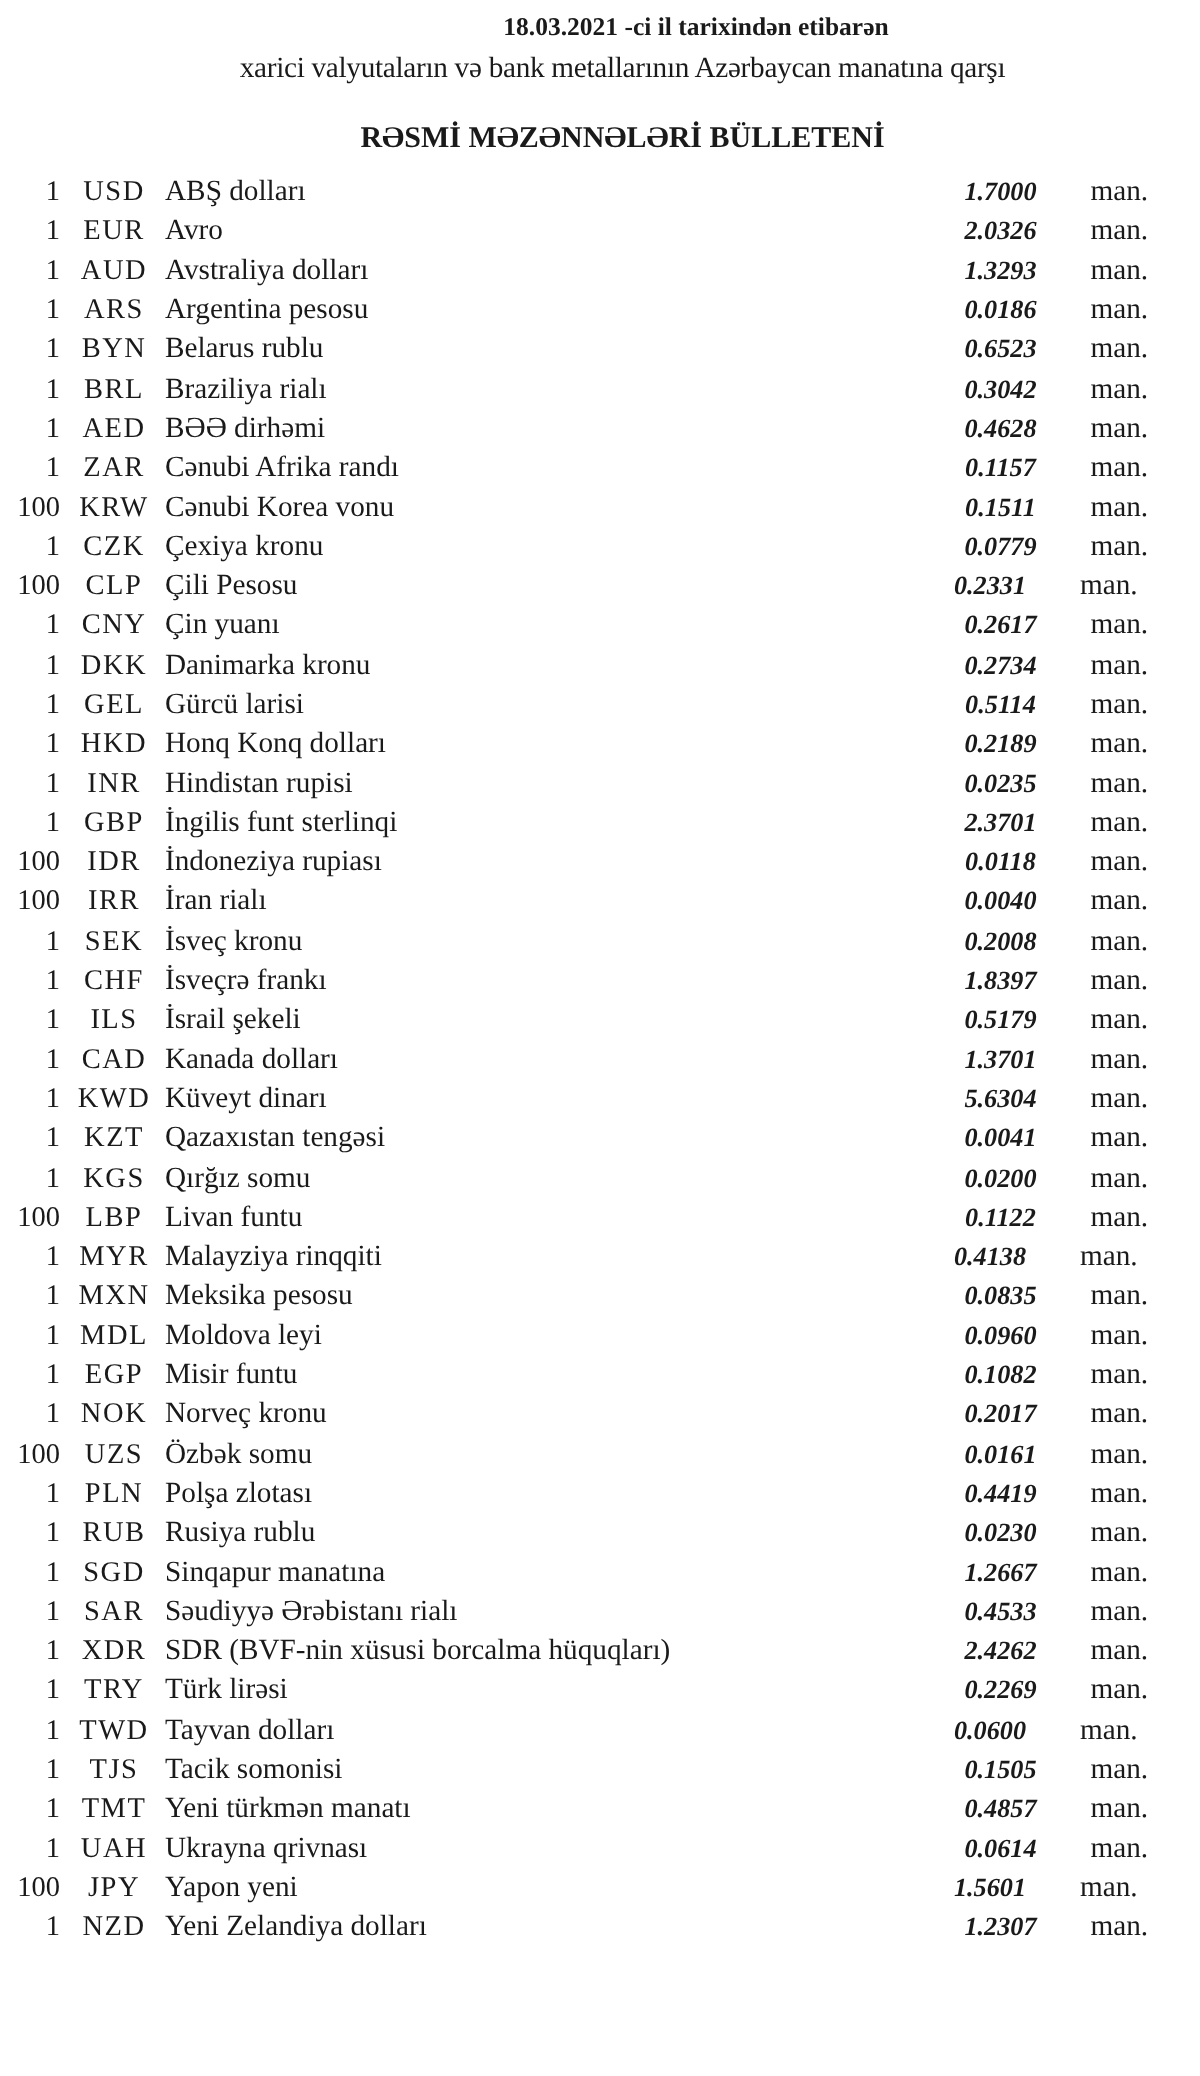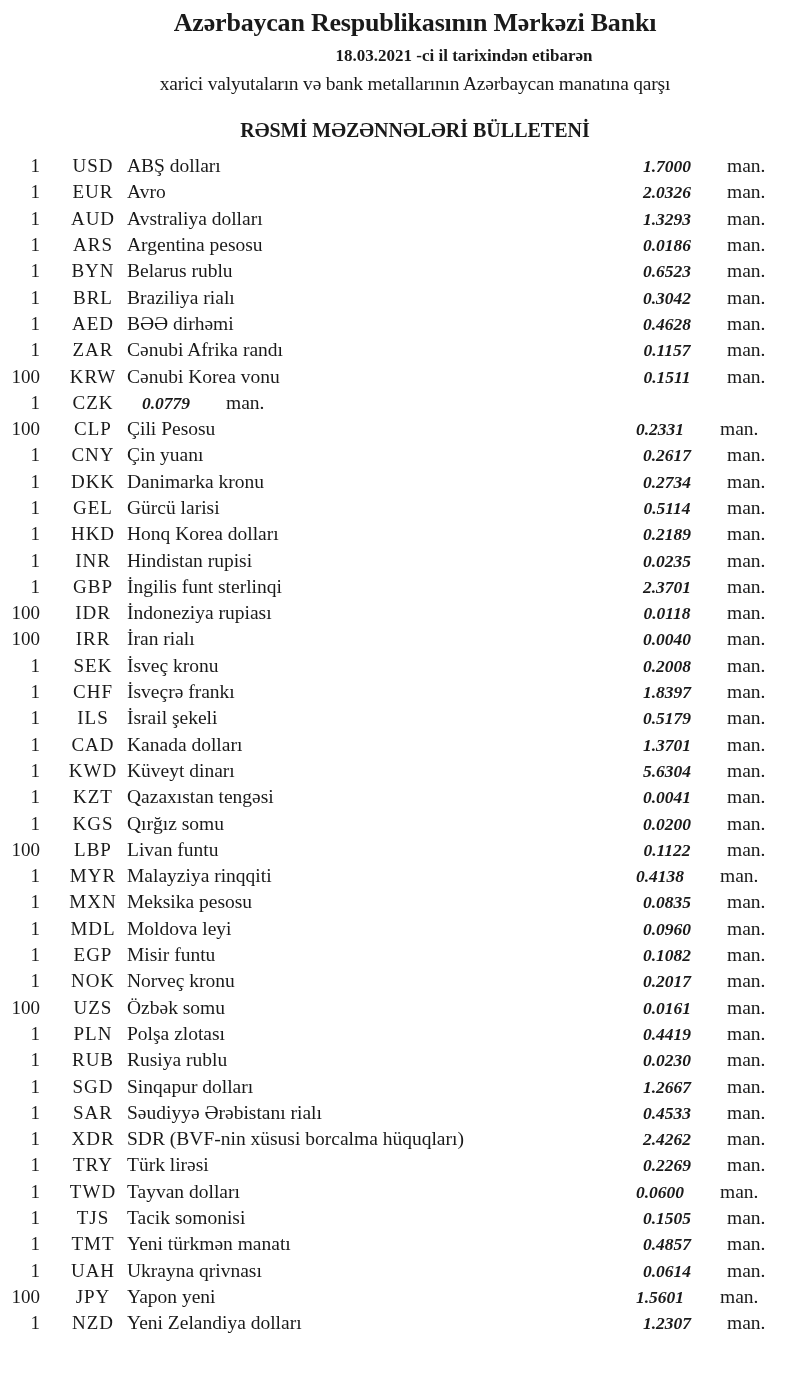--- a/index.html
+++ b/index.html
@@ -72,21 +72,21 @@
   }
   .qty {
     flex: none;
     width: 40px;
     text-align: right;
     font-size: 19px;
   }
   .code {
     flex: none;
     width: 56px;
-    margin-left: 25px;
+    margin-left: 8px;
     text-align: center;
     font-size: 19px;
     letter-spacing: 1px;
   }
   .name {
     flex: 1;
     margin-left: 6px;
     overflow: hidden;
   }
   .rate-group {
@@ -110,21 +110,20 @@
     box-sizing: border-box;
     font-size: 19.5px;
   }
 </style>
 </head>
 <body>
 
 <div class="page">
 
   <div class="centered">
-    <div class="bank-name">Azərbaycan Respublikasının Mərkəzi Bankı</div>
     <div class="date-line">18.03.2021 -ci il tarixindən etibarən</div>
     <div class="scope-line">xarici valyutaların və bank metallarının Azərbaycan manatına qarşı</div>
     <div class="bulletin-title">RƏSMİ MƏZƏNNƏLƏRİ BÜLLETENİ</div>
   </div>
 
   <div class="rows" id="rates-rows">
   <div class="row">
     <span class="qty">1</span>
     <span class="code">USD</span>
     <span class="name">ABŞ dolları</span>
@@ -210,20 +209,21 @@
     <span class="name">Cənubi Korea vonu</span>
     <span class="rate-group">
       <span class="rate">0.1511</span>
       <span class="unit">man.</span>
     </span>
   </div>
 
   <div class="row">
     <span class="qty">1</span>
     <span class="code">CZK</span>
+    <span class="name">Çexiya kronu</span>
     <span class="rate-group">
       <span class="rate">0.0779</span>
       <span class="unit">man.</span>
     </span>
   </div>
 
   <div class="row shift">
     <span class="qty">100</span>
     <span class="code">CLP</span>
     <span class="name">Çili Pesosu</span>
@@ -259,21 +259,21 @@
     <span class="name">Gürcü larisi</span>
     <span class="rate-group">
       <span class="rate">0.5114</span>
       <span class="unit">man.</span>
     </span>
   </div>
 
   <div class="row">
     <span class="qty">1</span>
     <span class="code">HKD</span>
-    <span class="name">Honq Korea dolları</span>
+    <span class="name">Honq Konq dolları</span>
     <span class="rate-group">
       <span class="rate">0.2189</span>
       <span class="unit">man.</span>
     </span>
   </div>
 
   <div class="row">
     <span class="qty">1</span>
     <span class="code">INR</span>
     <span class="name">Hindistan rupisi</span>
@@ -469,21 +469,21 @@
     <span class="name">Rusiya rublu</span>
     <span class="rate-group">
       <span class="rate">0.0230</span>
       <span class="unit">man.</span>
     </span>
   </div>
 
   <div class="row">
     <span class="qty">1</span>
     <span class="code">SGD</span>
-    <span class="name">Sinqapur dolları</span>
+    <span class="name">Sinqapur manatına</span>
     <span class="rate-group">
       <span class="rate">1.2667</span>
       <span class="unit">man.</span>
     </span>
   </div>
 
   <div class="row">
     <span class="qty">1</span>
     <span class="code">SAR</span>
     <span class="name">Səudiyyə Ərəbistanı rialı</span>

